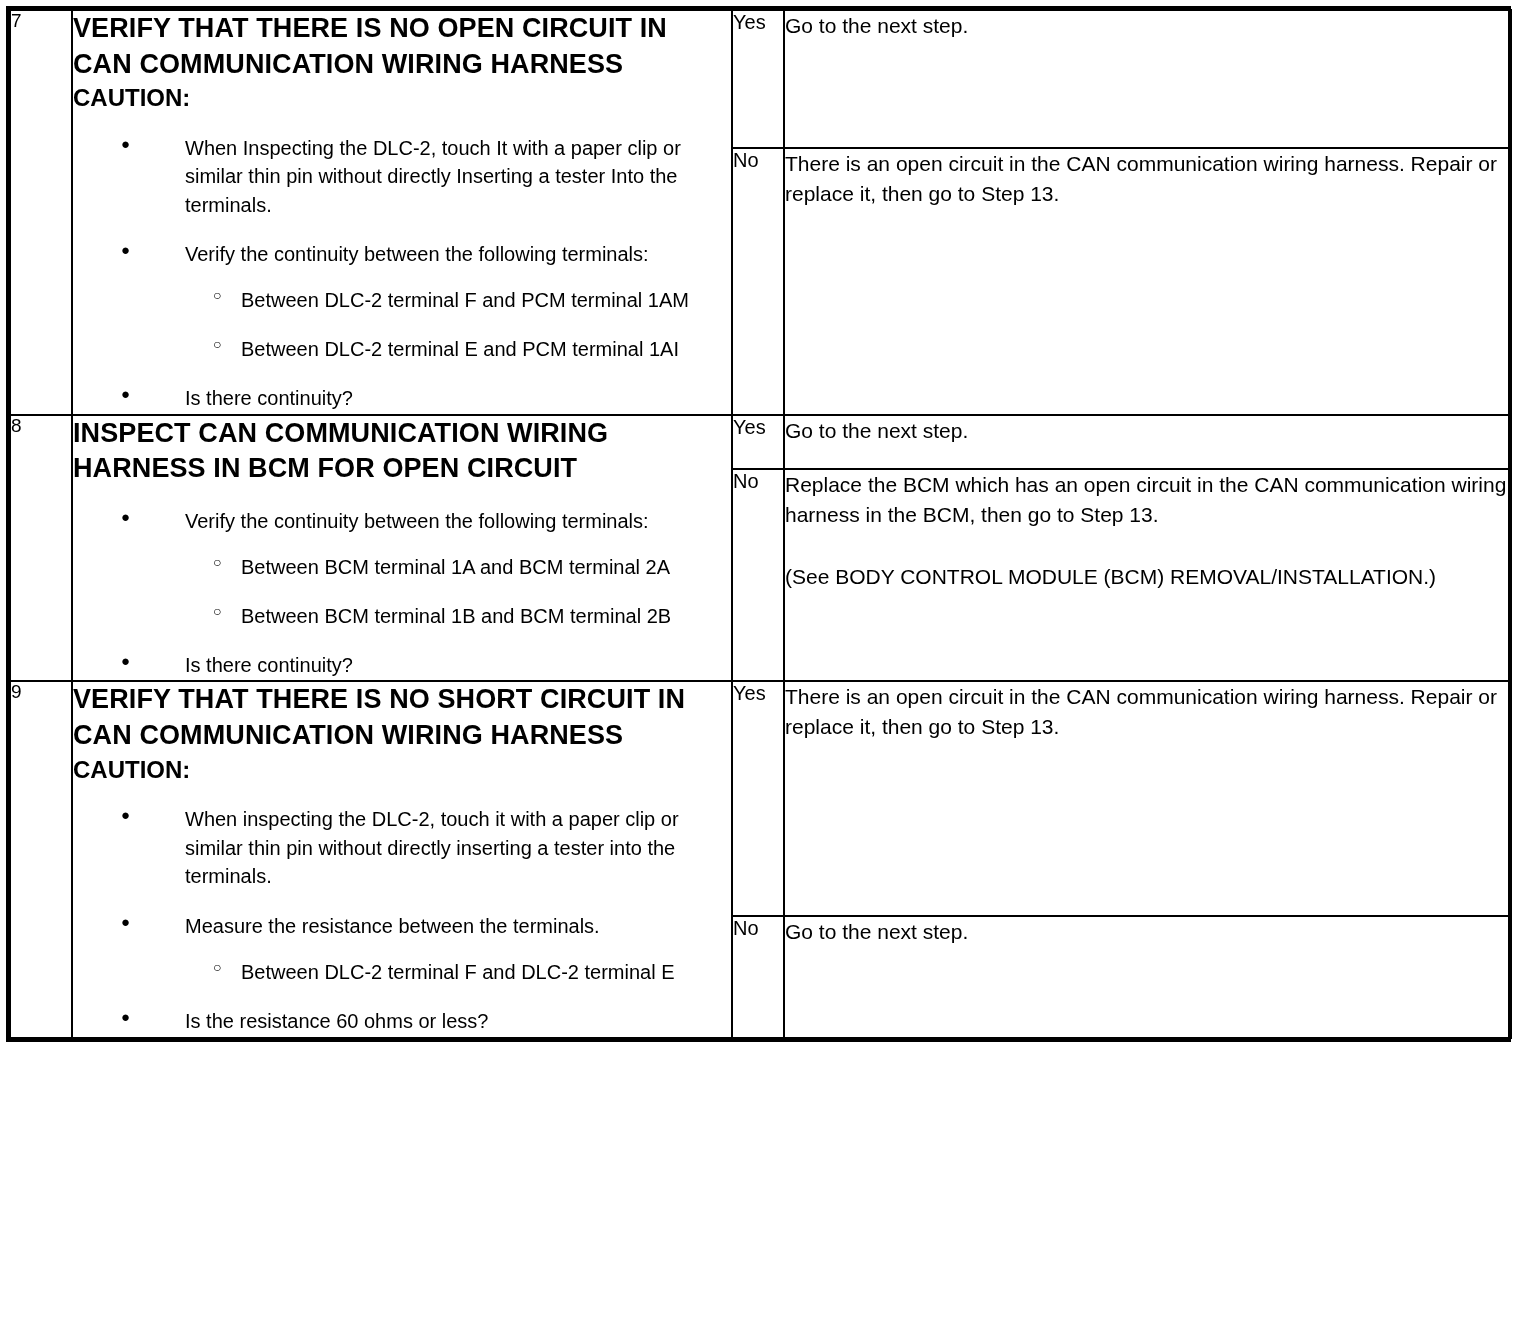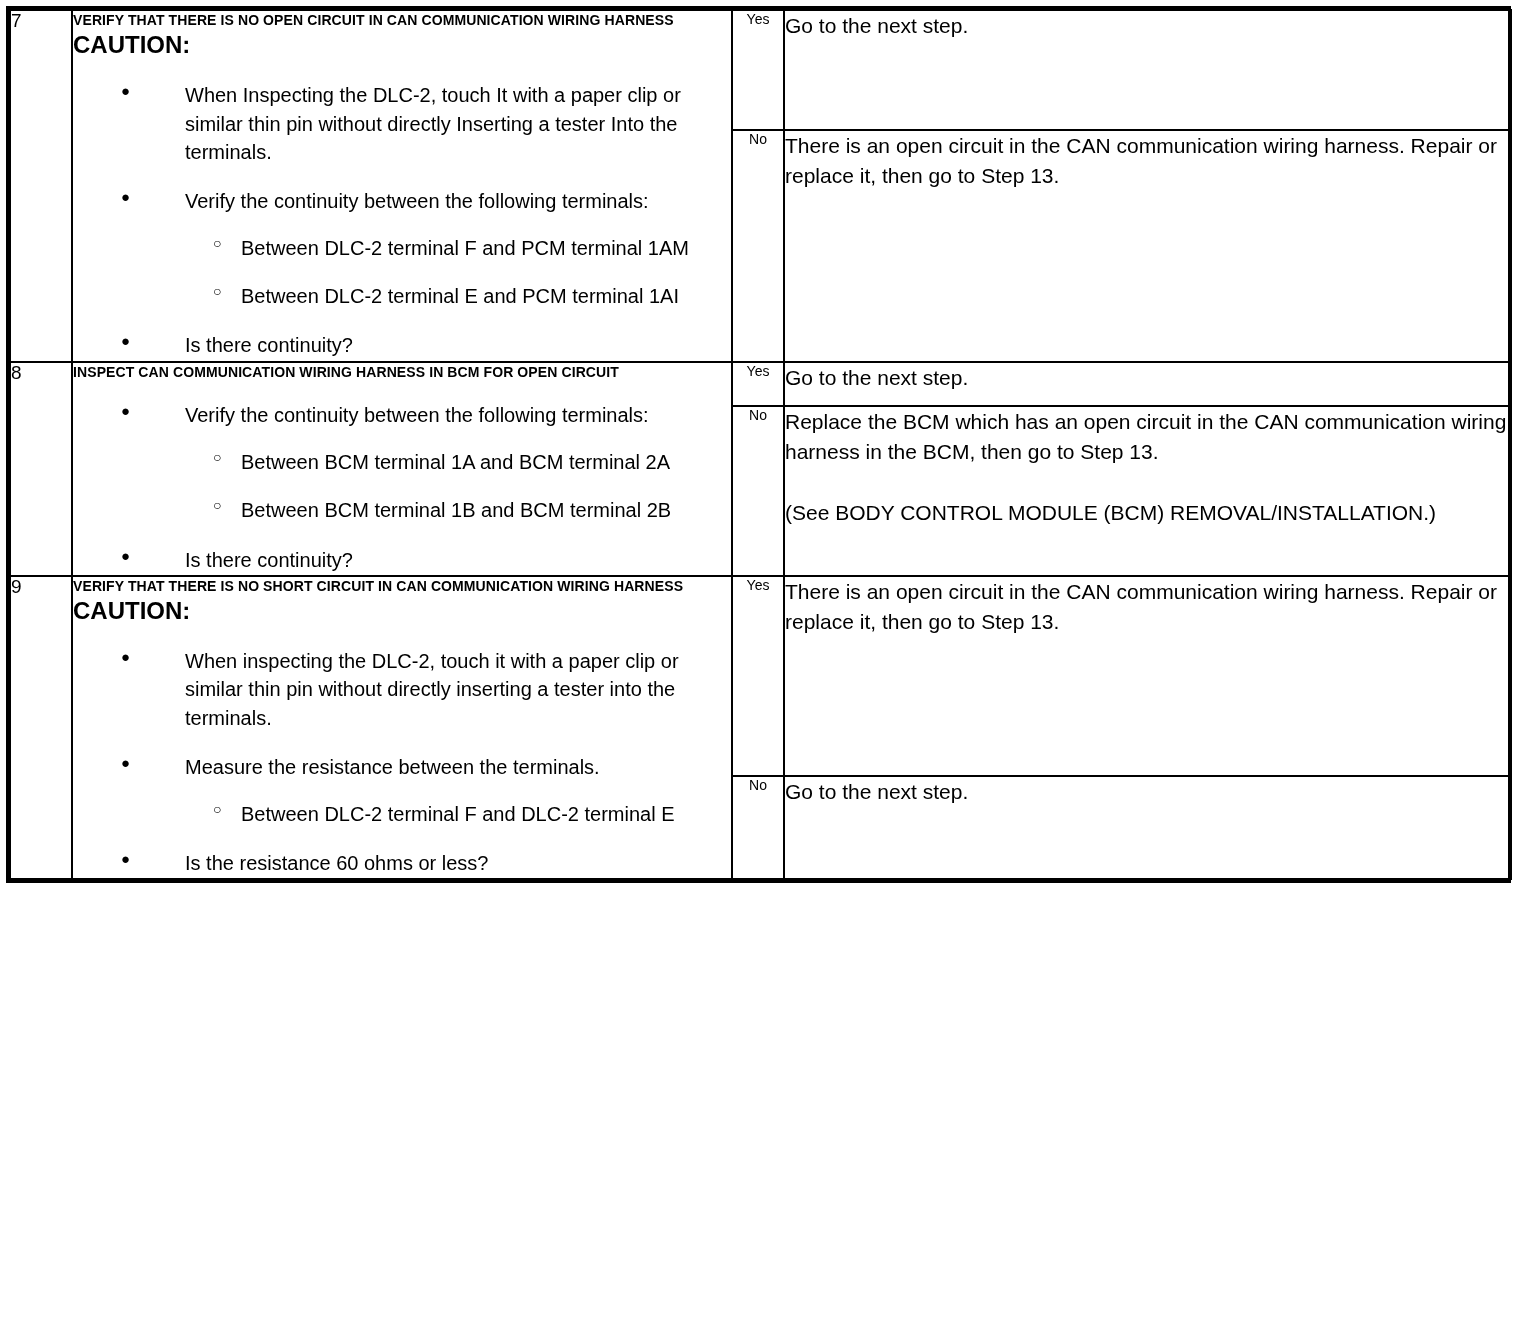--- a/index.html
+++ b/index.html
@@ -39,21 +39,21 @@
   .step-num {
     font-size: 19px;
     padding: 7px 0 0 6px;
     line-height: 1.1;
   }
   .body-cell {
     padding: 9px 10px 14px 10px;
   }
   .title {
     font-weight: bold;
-    font-size: 14px;
+    font-size: 27px;
     line-height: 1.32;
     letter-spacing: 0.1px;
   }
   .caution {
     font-weight: bold;
     font-size: 24px;
     line-height: 1.32;
   }
   ul.lvl1 {
     list-style: none;
@@ -92,23 +92,23 @@
     left: 28px;
     top: 0px;
     font-size: 14px;
     font-weight: bold;
   }
   ul.lvl2 > li:last-child { margin-bottom: 0; }
   ul.lvl1 > li:last-child { margin-bottom: 1px; }
   .q-last { margin-top: 20px; }
 
   .yn-cell {
-    font-size: 14px;
+    font-size: 20px;
     padding: 7px 5px 0 7px;
-    text-align: center;
+    text-align: left;
     vertical-align: top;
   }
   .res-cell {
     font-size: 21px;
     padding: 7px 10px 10px 12px;
     line-height: 1.42;
     vertical-align: top;
   }
   .res-cell p { margin: 0; }
   .res-cell p + p { margin-top: 32px; }

